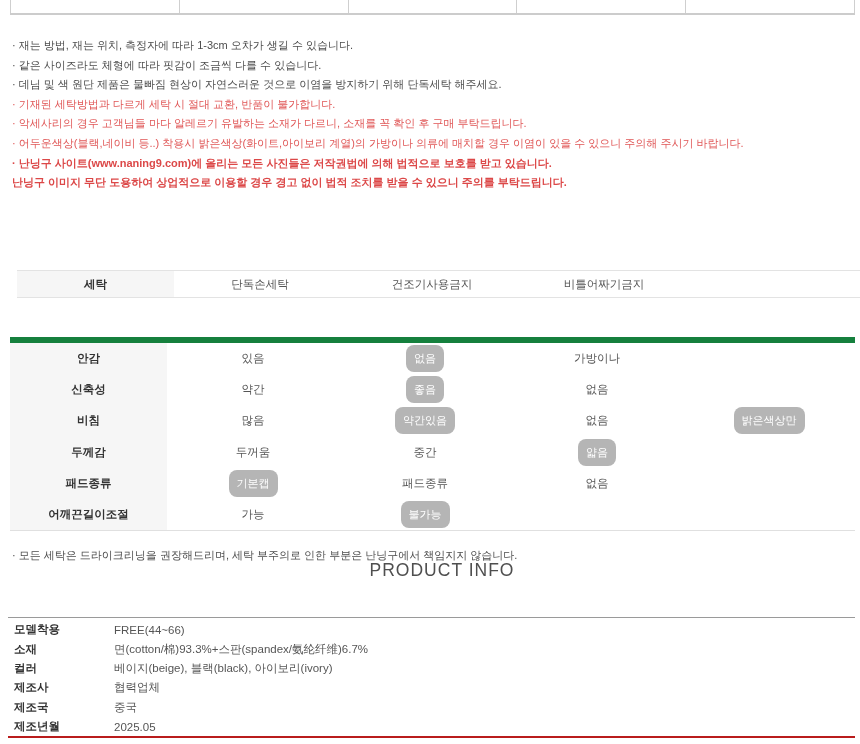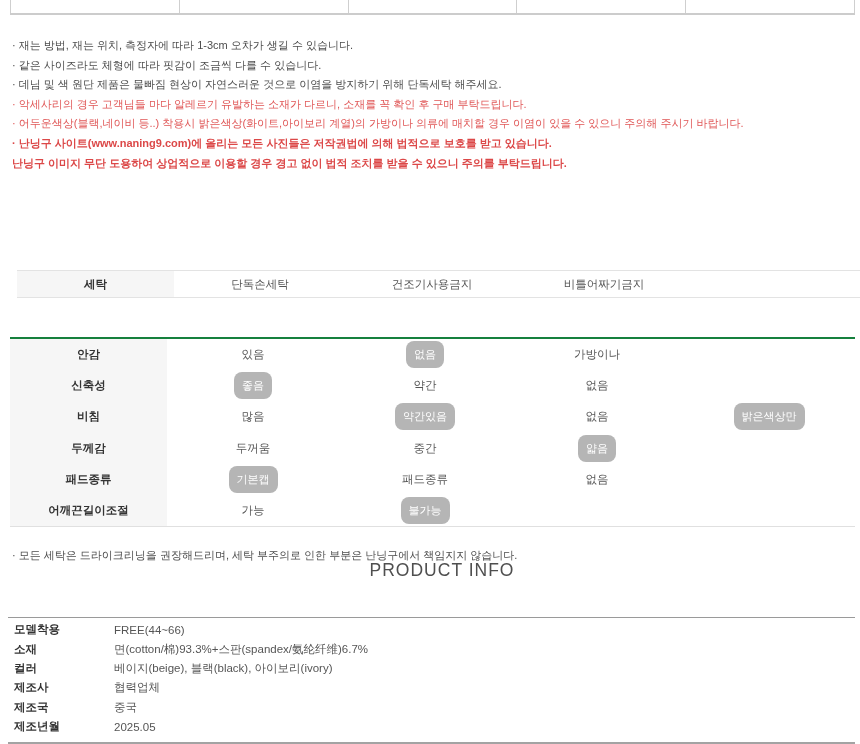--- a/index.html
+++ b/index.html
@@ -23,38 +23,38 @@
   .care-row{position:absolute;top:270px;left:17px;width:845px;height:26px;
             display:flex;align-items:stretch;
             border-top:1px solid #e3e3e3;border-bottom:1px solid #e3e3e3;}
   .care-label{width:157px;background:var(--cell-bg,#f6f6f6);font-weight:bold;
               font-size:11.5px;color:#333;display:flex;align-items:center;justify-content:center;}
   .dcol{width:172px;display:flex;align-items:center;justify-content:center;
         font-size:11.5px;color:#555;}
 
   
   .feature-table{position:absolute;top:337px;left:10px;width:845px;
-                 border-top:2px solid #15803d;border-bottom:1px solid #e0e0e0;}
+                 border-top:6px solid #15803d;border-bottom:1px solid #e0e0e0;}
   .frow{display:flex;height:31.2px;align-items:stretch;}
   .flabel{width:157px;background:var(--cell-bg,#f6f6f6);display:flex;align-items:center;
           justify-content:center;font-weight:bold;font-size:11.5px;color:#333;}
   .fcell{width:172px;display:flex;align-items:center;justify-content:center;
          font-size:11.5px;color:#555;}
   .badge{background:var(--badge-bg,#b5b5b5);color:#fff;font-size:11px;
          padding:8px 8px;border-radius:8px;line-height:1;}
 
   
   .note{position:absolute;top:548px;left:12px;font-size:11px;color:#4d4d4d;}
   .section-title{position:absolute;top:560px;left:24px;right:0;text-align:center;
                  font-size:17.5px;color:#4f4f4f;letter-spacing:1px;}
 
   
   .info-table{position:absolute;top:617px;left:8px;width:847px;
-              border-top:1px solid #9a9a9a;border-bottom:2px solid #a3a3a3;
-              padding:2px 0 6px 0;}
+              border-top:1px solid #9a9a9a;border-bottom:2px solid #b91c1c;
+              padding:2px 0 0 0;}
   .irow{display:flex;align-items:center;height:19.4px;font-size:11.5px;}
   .ilabel{width:106px;padding-left:6px;font-weight:bold;color:#333;box-sizing:border-box;}
   .ivalue{color:#555;}
 </style>
 </head>
 <body>
 
 <div class="page">
 
   <div class="size-strip">
@@ -62,20 +62,21 @@
       <div class="size-cell"></div>
       <div class="size-cell"></div>
       <div class="size-cell"></div>
       <div class="size-cell"></div>
     </div>
 
   <div class="notices">
       <div class="notice-line ">· 재는 방법, 재는 위치, 측정자에 따라 1-3cm 오차가 생길 수 있습니다.</div>
       <div class="notice-line ">· 같은 사이즈라도 체형에 따라 핏감이 조금씩 다를 수 있습니다.</div>
       <div class="notice-line ">· 데님 및 색 원단 제품은 물빠짐 현상이 자연스러운 것으로 이염을 방지하기 위해 단독세탁 해주세요.</div>
+      <div class="notice-line red">· 기재된 세탁방법과 다르게 세탁 시 절대 교환, 반품이 불가합니다.</div>
       <div class="notice-line red">· 악세사리의 경우 고객님들 마다 알레르기 유발하는 소재가 다르니, 소재를 꼭 확인 후 구매 부탁드립니다.</div>
       <div class="notice-line red">· 어두운색상(블랙,네이비 등..) 착용시 밝은색상(화이트,아이보리 계열)의 가방이나 의류에 매치할 경우 이염이 있을 수 있으니 주의해 주시기 바랍니다.</div>
       <div class="notice-line red-bold">· 난닝구 사이트(www.naning9.com)에 올리는 모든 사진들은 저작권법에 의해 법적으로 보호를 받고 있습니다.</div>
       <div class="notice-line red-bold">난닝구 이미지 무단 도용하여 상업적으로 이용할 경우 경고 없이 법적 조치를 받을 수 있으니 주의를 부탁드립니다.</div>
     </div>
 
   <div class="care-row">
     <div class="care-label">세탁</div>
   <div class="dcol">단독손세탁</div>
       <div class="dcol">건조기사용금지</div>
@@ -87,24 +88,24 @@
         <div class="flabel">안감</div>
         <div class="fcell">있음</div>
         <div class="fcell">
           <span class="badge">없음</span>
         </div>
         <div class="fcell">가방이나</div>
         <div class="fcell"></div>
       </div>
       <div class="frow">
         <div class="flabel">신축성</div>
+        <div class="fcell">약간</div>
         <div class="fcell">
           <span class="badge">좋음</span>
         </div>
-        <div class="fcell">약간</div>
         <div class="fcell">없음</div>
         <div class="fcell"></div>
       </div>
       <div class="frow">
         <div class="flabel">비침</div>
         <div class="fcell">많음</div>
         <div class="fcell">
           <span class="badge">약간있음</span>
         </div>
         <div class="fcell">없음</div>

